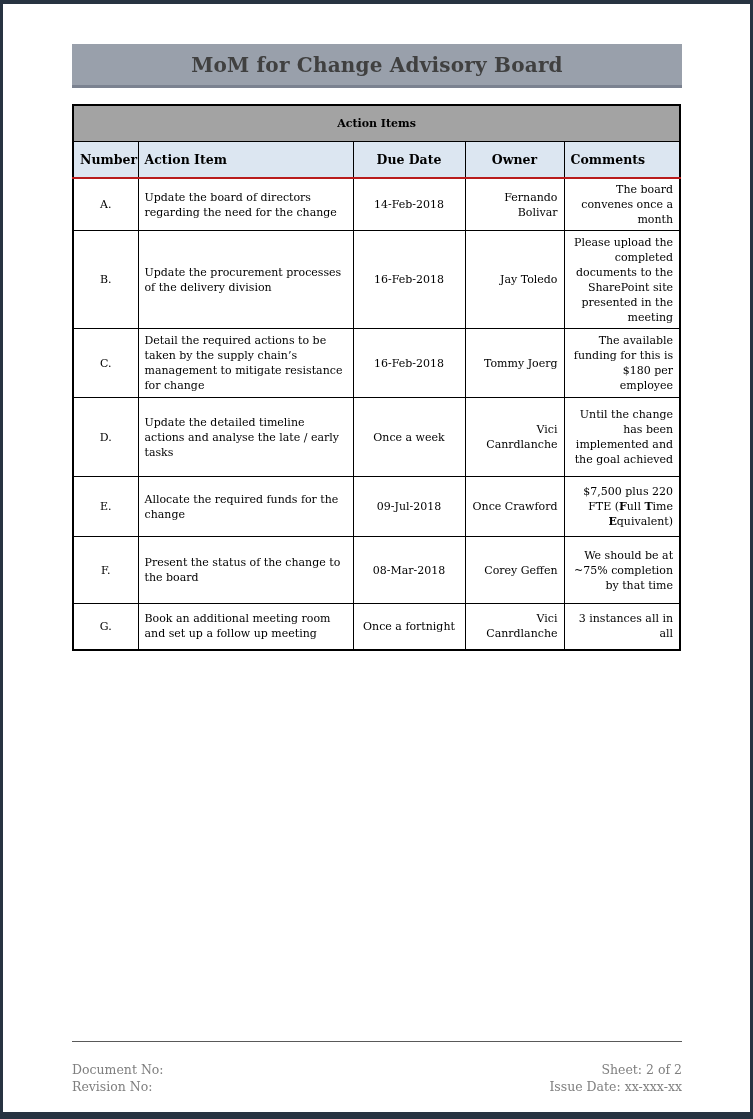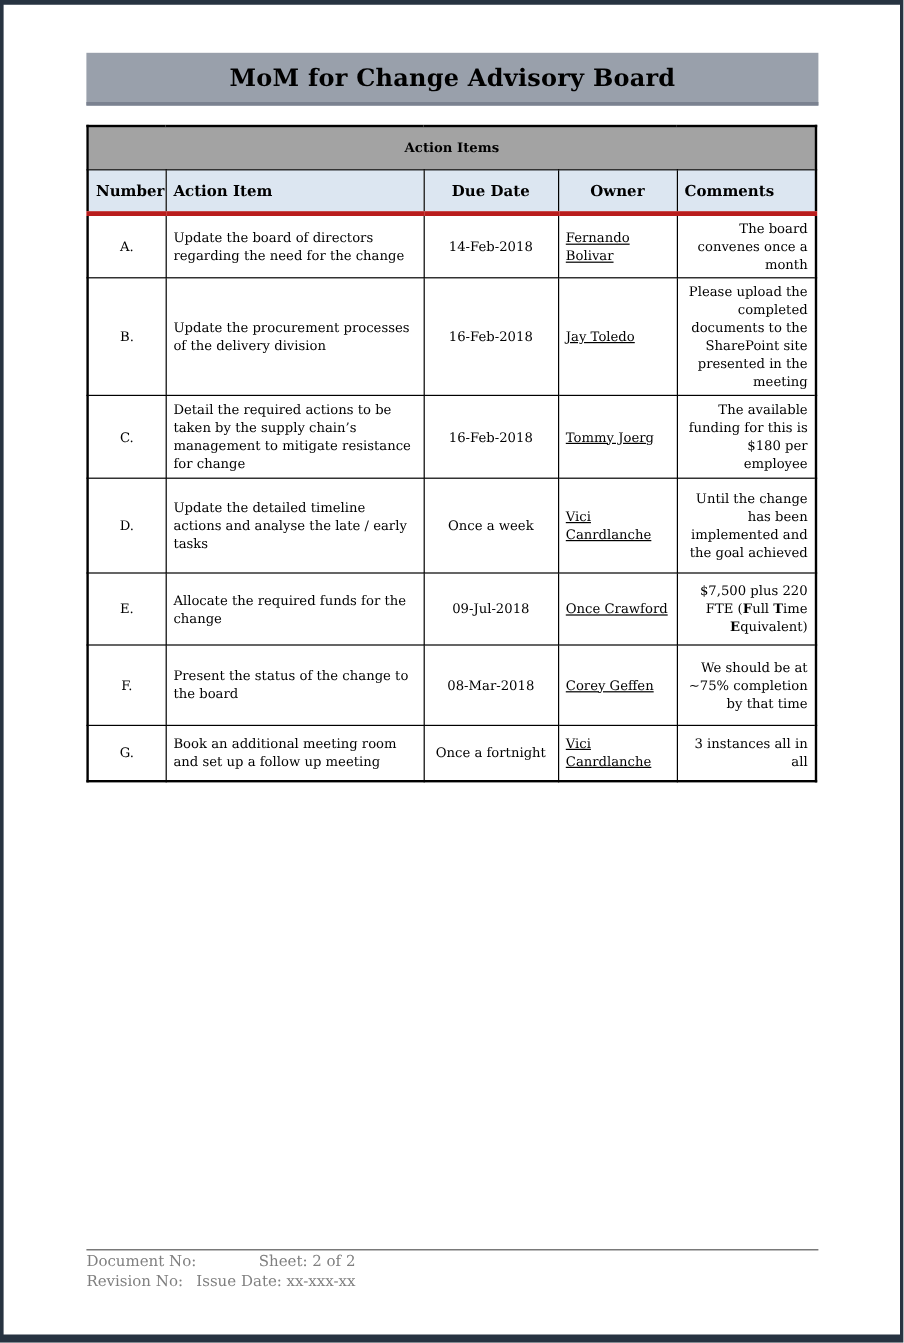--- a/index.html
+++ b/index.html
@@ -25,21 +25,21 @@
     top: 40px;
     width: 610px;
     height: 44px;
     background: #99A0AB;
     border-bottom: 3px solid #7B8290;
     display: flex;
     align-items: center;
     justify-content: center;
   }
   .banner-text {
-    color: #000000;
+    color: #404040;
     font-size: 20px;
     font-weight: bold;
     letter-spacing: 0.2px;
   }
 
   
   table.aitable {
     position: absolute;
     left: 69px;
     top: 100px;
@@ -63,49 +63,50 @@
     font-weight: bold;
     text-align: center;
     height: 36px;
     border-bottom: 2px solid #000000;
   }
   tr.col-head th {
     background: #DCE6F1;
     font-size: 12.5px;
     font-weight: bold;
     height: 37px;
-    border-bottom: 4px solid #b91c1c;
+    border-bottom: 2px solid #b91c1c;
   }
   .al { text-align: left; }
   .ac { text-align: center; }
 
   tr.r0 td { height: 50px; }
   tr.r1 td { height: 98px; }
   tr.r2 td { height: 69px; }
   tr.r3 td { height: 79px; }
   tr.r4 td { height: 60px; }
   tr.r5 td { height: 67px; }
   tr.r6 td { height: 46px; }
 
   td.c-num   { text-align: center; }
   td.c-action{ text-align: left; }
   td.c-due   { text-align: center; }
-  td.c-owner { text-align: left; text-decoration: underline; }
+  td.c-owner { text-align: right; }
   td.c-comments { text-align: right; vertical-align: middle; }
   td.c-comments b { font-weight: bold; }
 
   
   .footer {
     position: absolute;
     left: 69px;
     top: 1037px;
     width: 610px;
     border-top: 1px solid #595959;
-    padding-top: 0;
+    padding-top: 19px;
     display: flex;
+    justify-content: space-between;
     color: #7F7F7F;
     font-size: 12.5px;
     line-height: 17px;
   }
   .footer-right { text-align: right; }
 </style>
 </head>
 <body>
 
 <div class="page">

